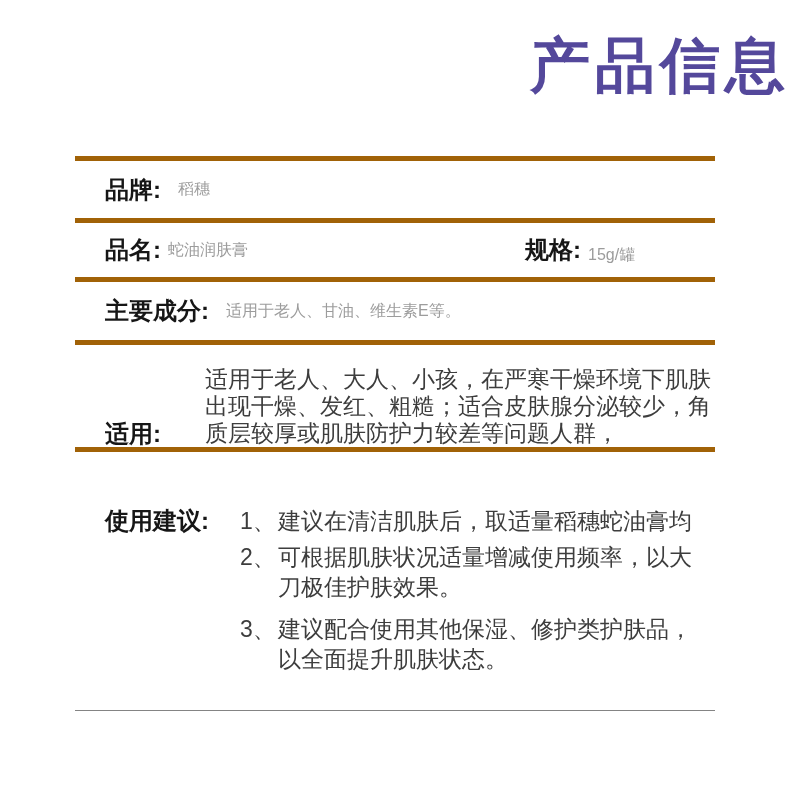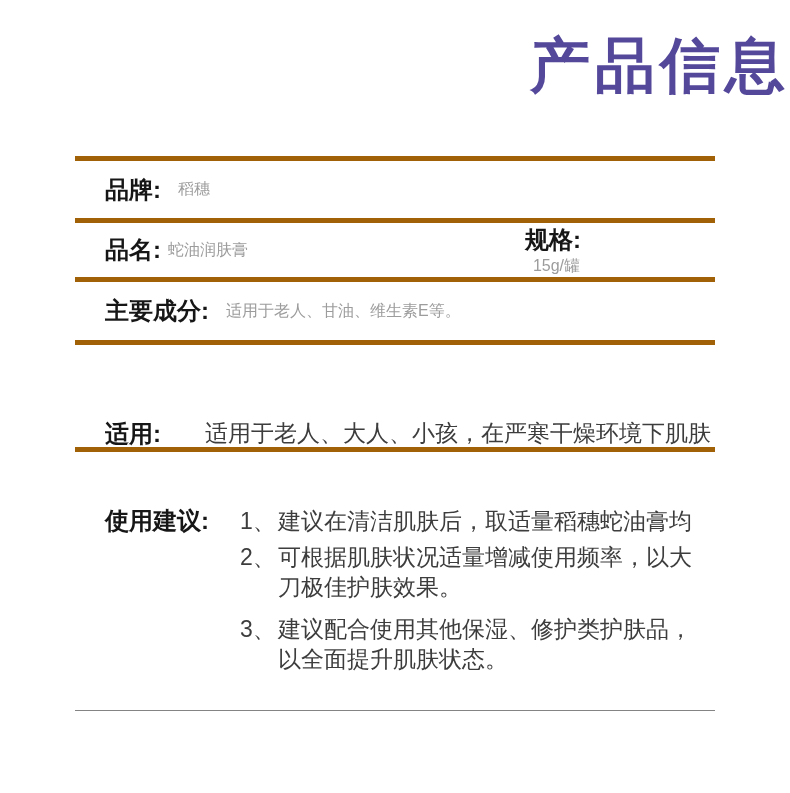--- a/index.html
+++ b/index.html
@@ -48,21 +48,21 @@
     white-space: nowrap;
     flex: 0 0 auto;
   }
   .val {
     font-size: 16px;
     color: #9c9c9c;
     margin-left: 7px;
     white-space: nowrap;
   }
   .cell-left { flex: 0 0 410px; display: flex; align-items: center; }
-  .cell-right { display: flex; align-items: center; flex-direction: column; }
+  .cell-right { display: flex; align-items: flex-end; }
   .lbl-suitable { width: 90px; line-height: 27px; }
   .suitable-text { font-size: 23px; line-height: 27px; color: #3d3d3d; }
   .lbl-usage { width: 125px; line-height: 30px; }
   .usage-list { display: block; }
   .usage-item { display: flex; align-items: flex-start; }
   .usage-item:nth-child(1) { margin-bottom: 6px; }
   .usage-item:nth-child(2) { margin-bottom: 12px; }
   .usage-num {
     flex: 0 0 38px;
     font-size: 23px;
@@ -100,20 +100,22 @@
 
     <div class="row row-ingredients">
       <span class="lbl">主要成分:</span>
       <span class="val">适用于老人、甘油、维生素E等。</span>
     </div>
 
     <div class="row row-suitable">
       <span class="lbl lbl-suitable">适用:</span>
       <div class="suitable-text">
         <div class="tline">适用于老人、大人、小孩，在严寒干燥环境下肌肤</div>
+        <div class="tline">出现干燥、发红、粗糙；适合皮肤腺分泌较少，角</div>
+        <div class="tline">质层较厚或肌肤防护力较差等问题人群，</div>
       </div>
     </div>
 
     <div class="row row-usage">
       <span class="lbl lbl-usage">使用建议:</span>
       <div class="usage-list">
         <div class="usage-item">
           <span class="usage-num">1、</span>
           <div class="usage-text">
             <div class="tline">建议在清洁肌肤后，取适量稻穗蛇油膏均</div>

